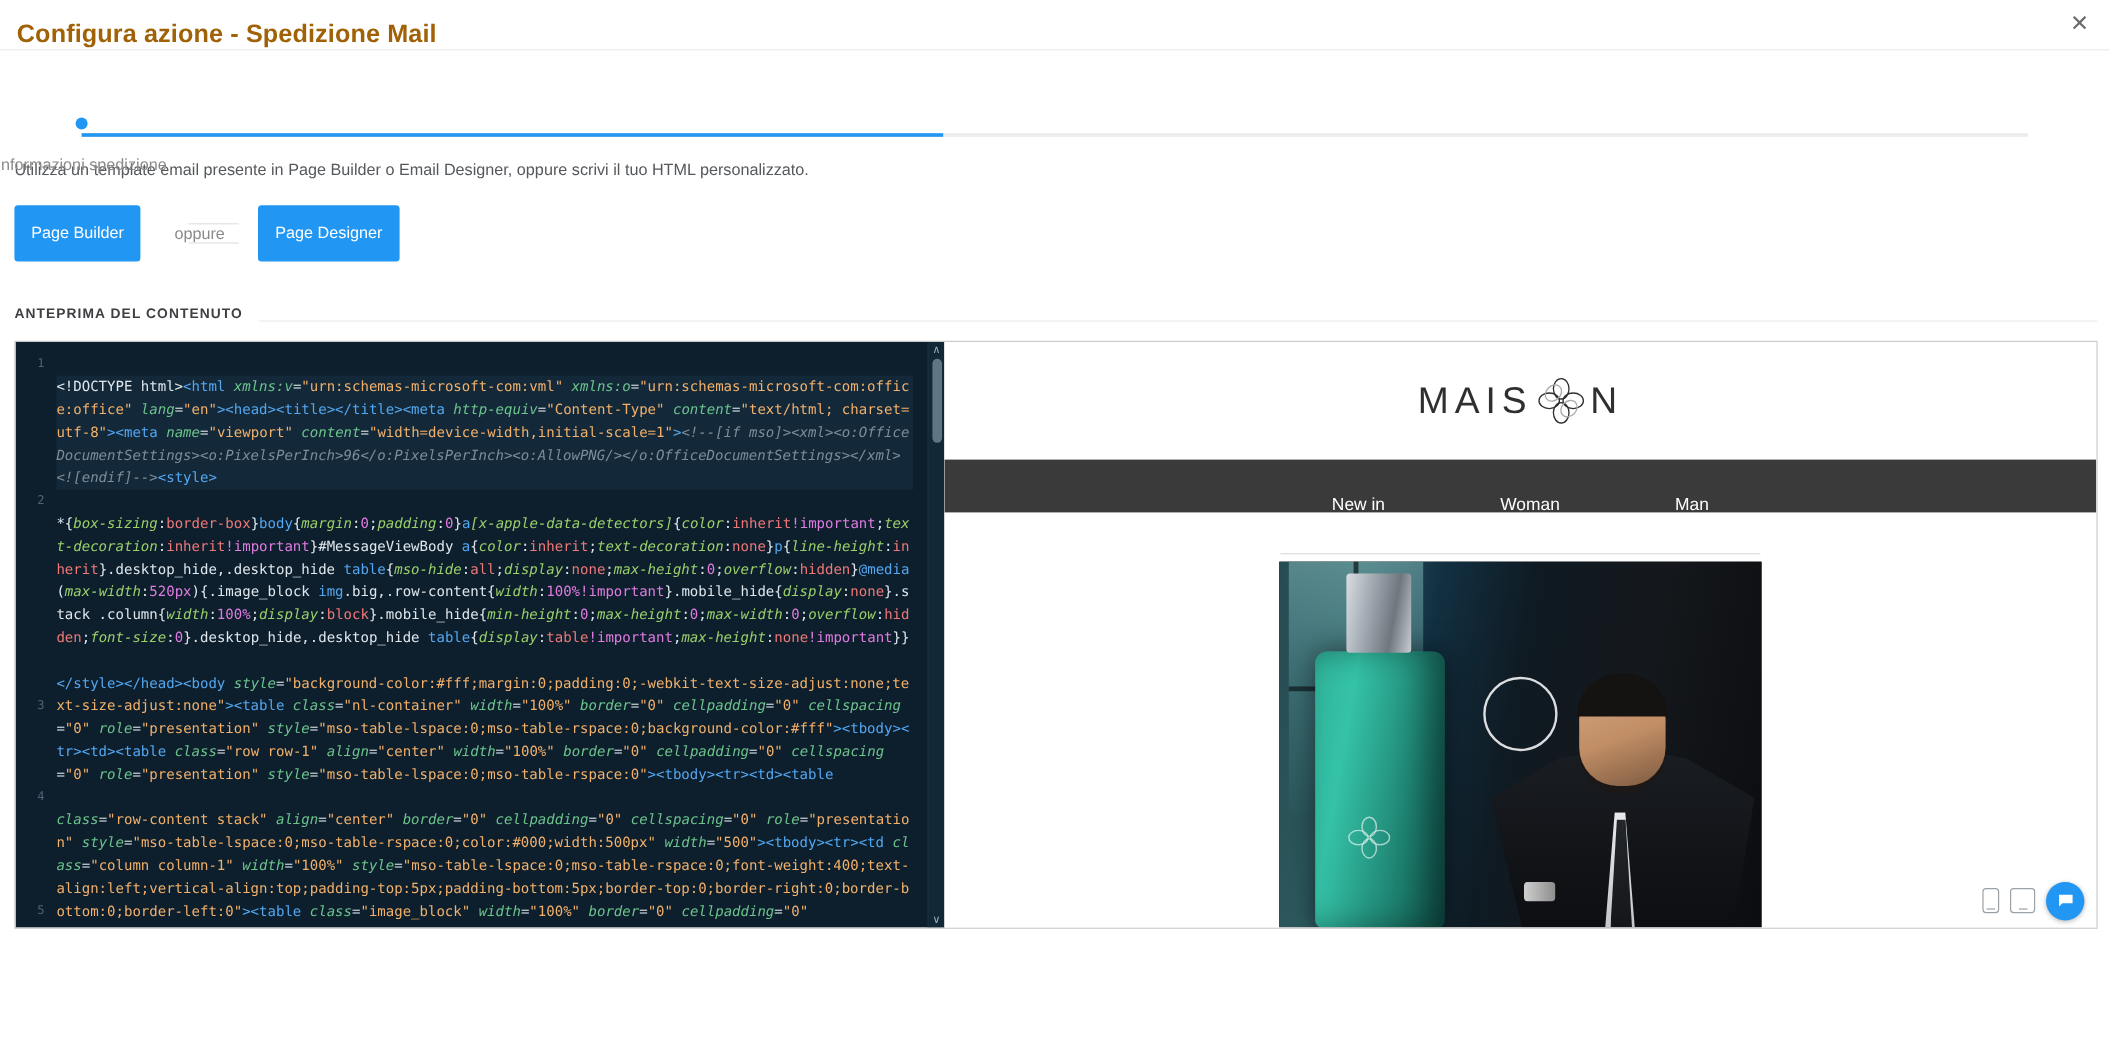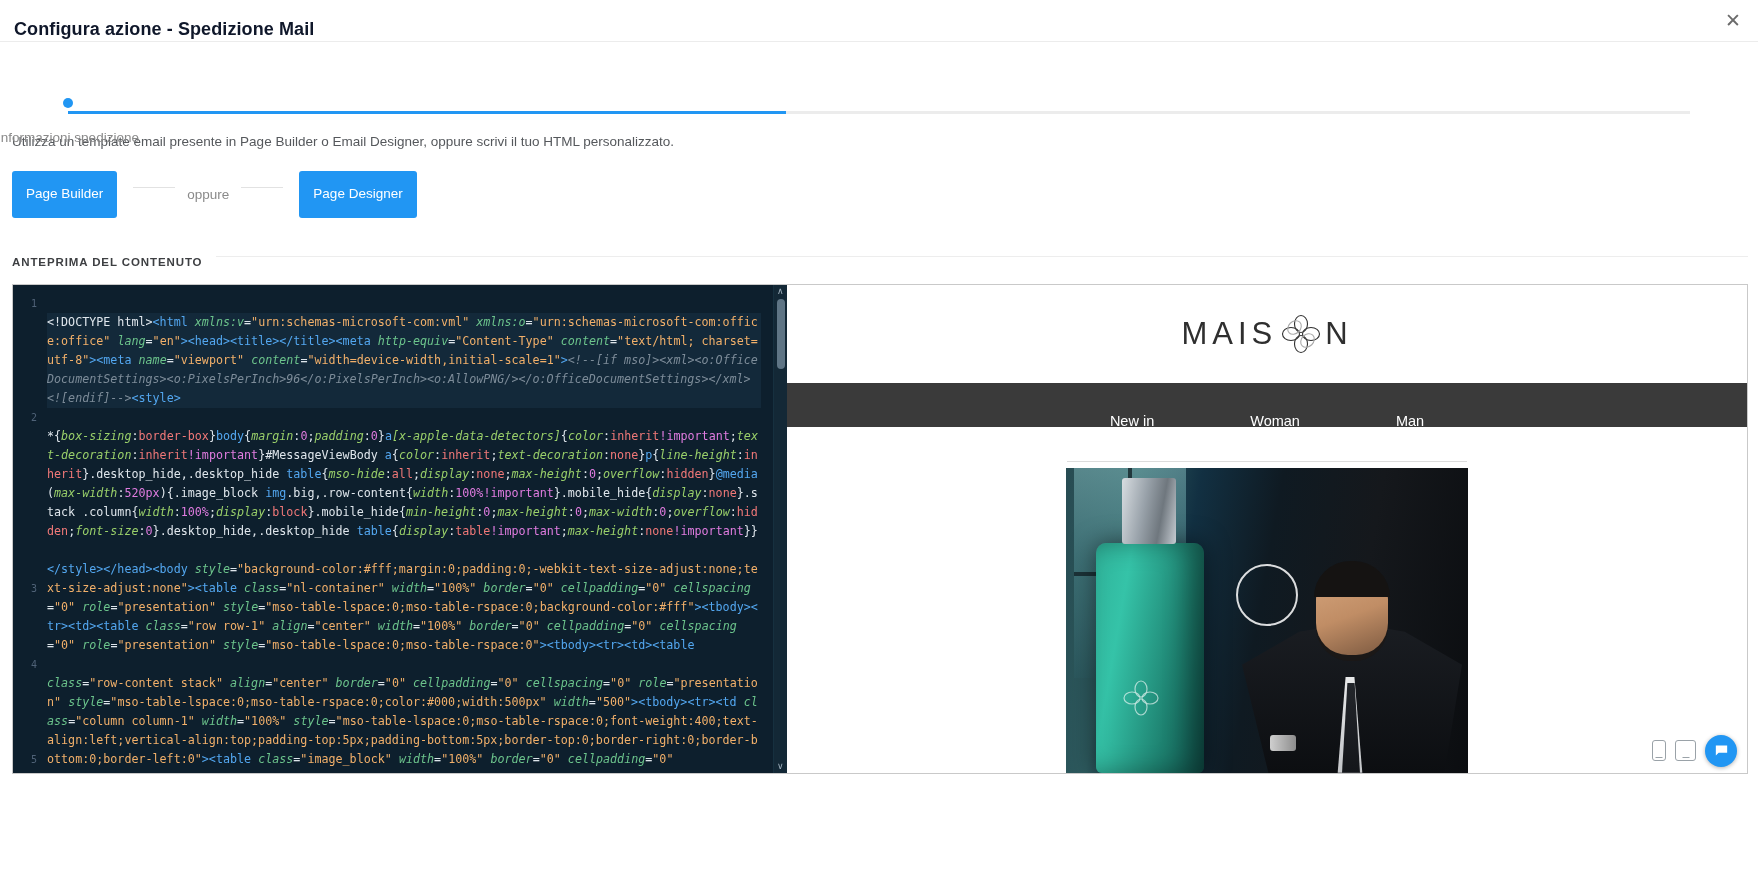--- a/index.html
+++ b/index.html
@@ -14,23 +14,23 @@
   
   .modal-header {
     position: relative;
     height: 42px;
     border-bottom: 1px solid #ececec;
     display: flex;
     align-items: center;
     padding: 0 14px;
   }
   .modal-title {
-    font-size: 18px;
+    font-size: 21px;
     font-weight: bold;
-    color: #0f172a;
+    color: #a16207;
     letter-spacing: .1px;
     margin-top: 17px;
   }
   .close-btn {
     position: absolute;
     right: 12px; top: 50%;
     transform: translateY(-50%);
     width: 26px; height: 26px;
     display: flex; align-items: center; justify-content: center;
     color: #6b6b6b;
@@ -106,28 +106,28 @@
     background: #2196f3;
     color: #fff;
     border: none;
     border-radius: 3px;
     font-size: 13.5px;
     font-family: "Liberation Sans", sans-serif;
     padding: 16px 14px;
     cursor: pointer;
     line-height: 1.1;
   }
-  .or-sep { display: flex; align-items: flex-start; margin: 0 16px; }
+  .or-sep { display: flex; align-items: flex-end; margin: 0 16px; flex-direction: column; }
   .or-line { width: 42px; height: 1px; background: #e2e2e2; }
   .or-text { font-size: 13.5px; color: #8a8a8a; margin: 0 12px; }
 
   
   .section-title-row {
     display: flex;
-    align-items: flex-start;
+    align-items: flex-end;
     padding-left: 12px;
     margin-top: 38px;
   }
   .section-title {
     font-size: 11.5px;
     letter-spacing: .9px;
     color: #3d3f42;
     font-weight: bold;
     white-space: nowrap;
   }

